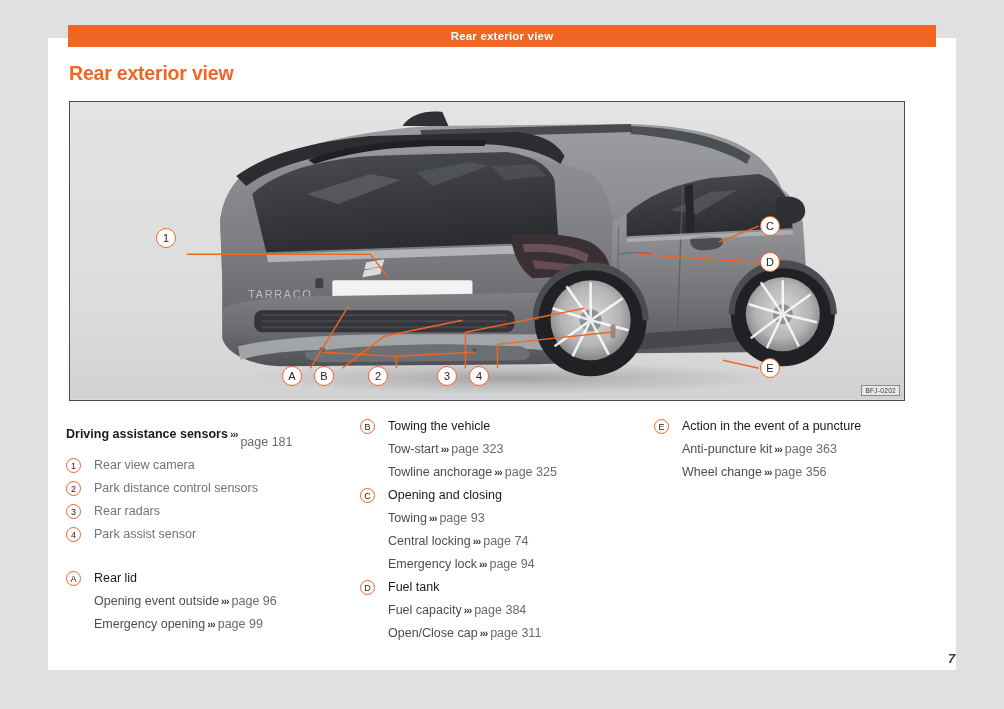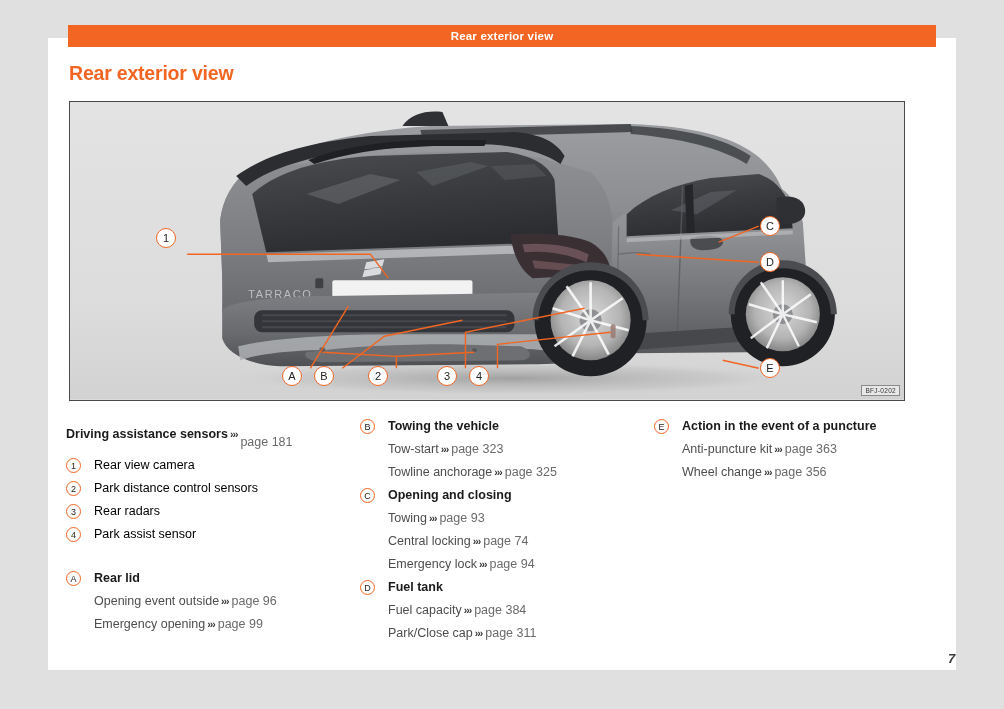--- a/index.html
+++ b/index.html
@@ -81,24 +81,24 @@
     white-space:nowrap;
   }
   .bullet{
     flex:0 0 auto;width:15px;height:15px;border-radius:50%;
     border:1.3px solid #f26522;background:#fff;
     display:flex;align-items:center;justify-content:center;
     font-size:9px;color:#222;font-weight:400;margin-top:4px;margin-right:13px;
     box-sizing:border-box;
   }
   .row{display:flex;align-items:flex-start;}
-  .row-label{font-size:12.5px;color:#000000;line-height:23px;}
+  .row-label{font-size:12.5px;color:#737373;line-height:23px;}
   .chev{color:#333;font-size:10.5px;letter-spacing:-1px;padding:0 3px 0 2px;font-weight:bold;}
   .pg{color:#6a6a6a;}
-  .bold-head{font-weight:bold;color:#1a1a1a;}
+  .bold-head{font-weight:normal;color:#1a1a1a;}
   .spacer{height:21px;}
 </style>
 </head>
 <body>
 
 <div class="screen">
 
   <div class="page"></div>
 
   <div class="header-bar">
@@ -419,21 +419,21 @@
       </div>
 
       <div class="row">
         <span class="bullet">D</span>
         <span class="row-label bold-head">Fuel tank</span>
       </div>
       <div class="sub">
         <span>Fuel capacity</span><span class="chev">›››</span><span class="pg">page 384</span>
       </div>
       <div class="sub">
-        <span>Park/Close cap</span><span class="chev">›››</span><span class="pg">page 311</span>
+        <span>Open/Close cap</span><span class="chev">›››</span><span class="pg">page 311</span>
       </div>
     </div>
 
     <div class="col col-3">
       <div class="row">
         <span class="bullet">E</span>
         <span class="row-label bold-head">Action in the event of a puncture</span>
       </div>
       <div class="sub">
         <span>Anti-puncture kit</span><span class="chev">›››</span><span class="pg">page 363</span>

